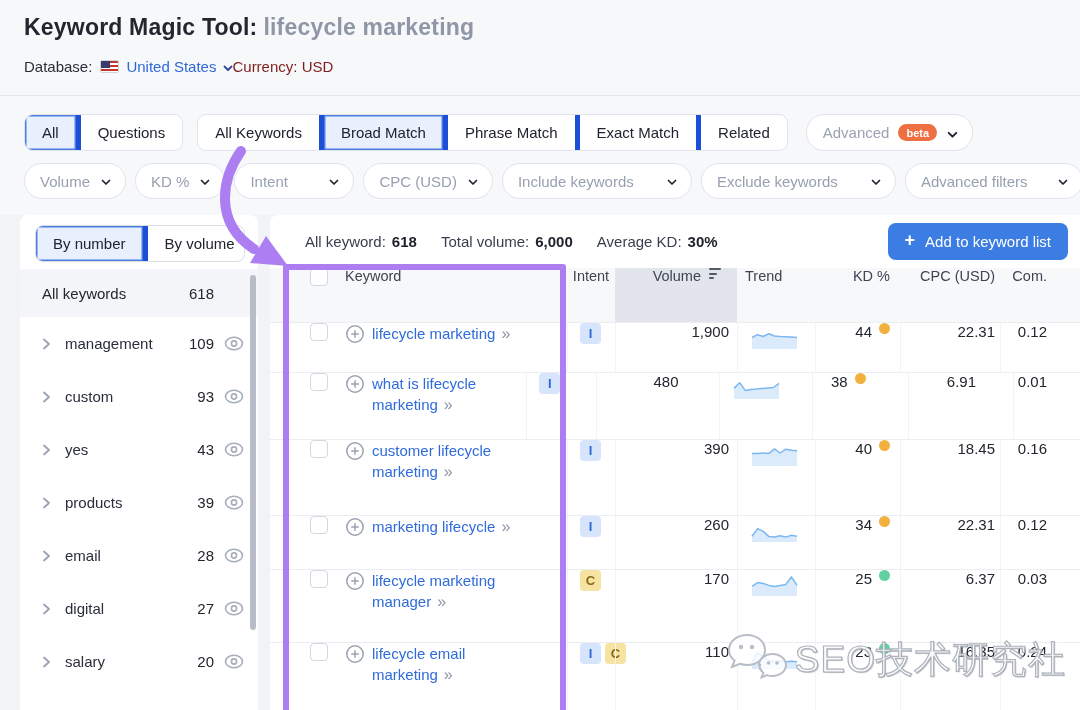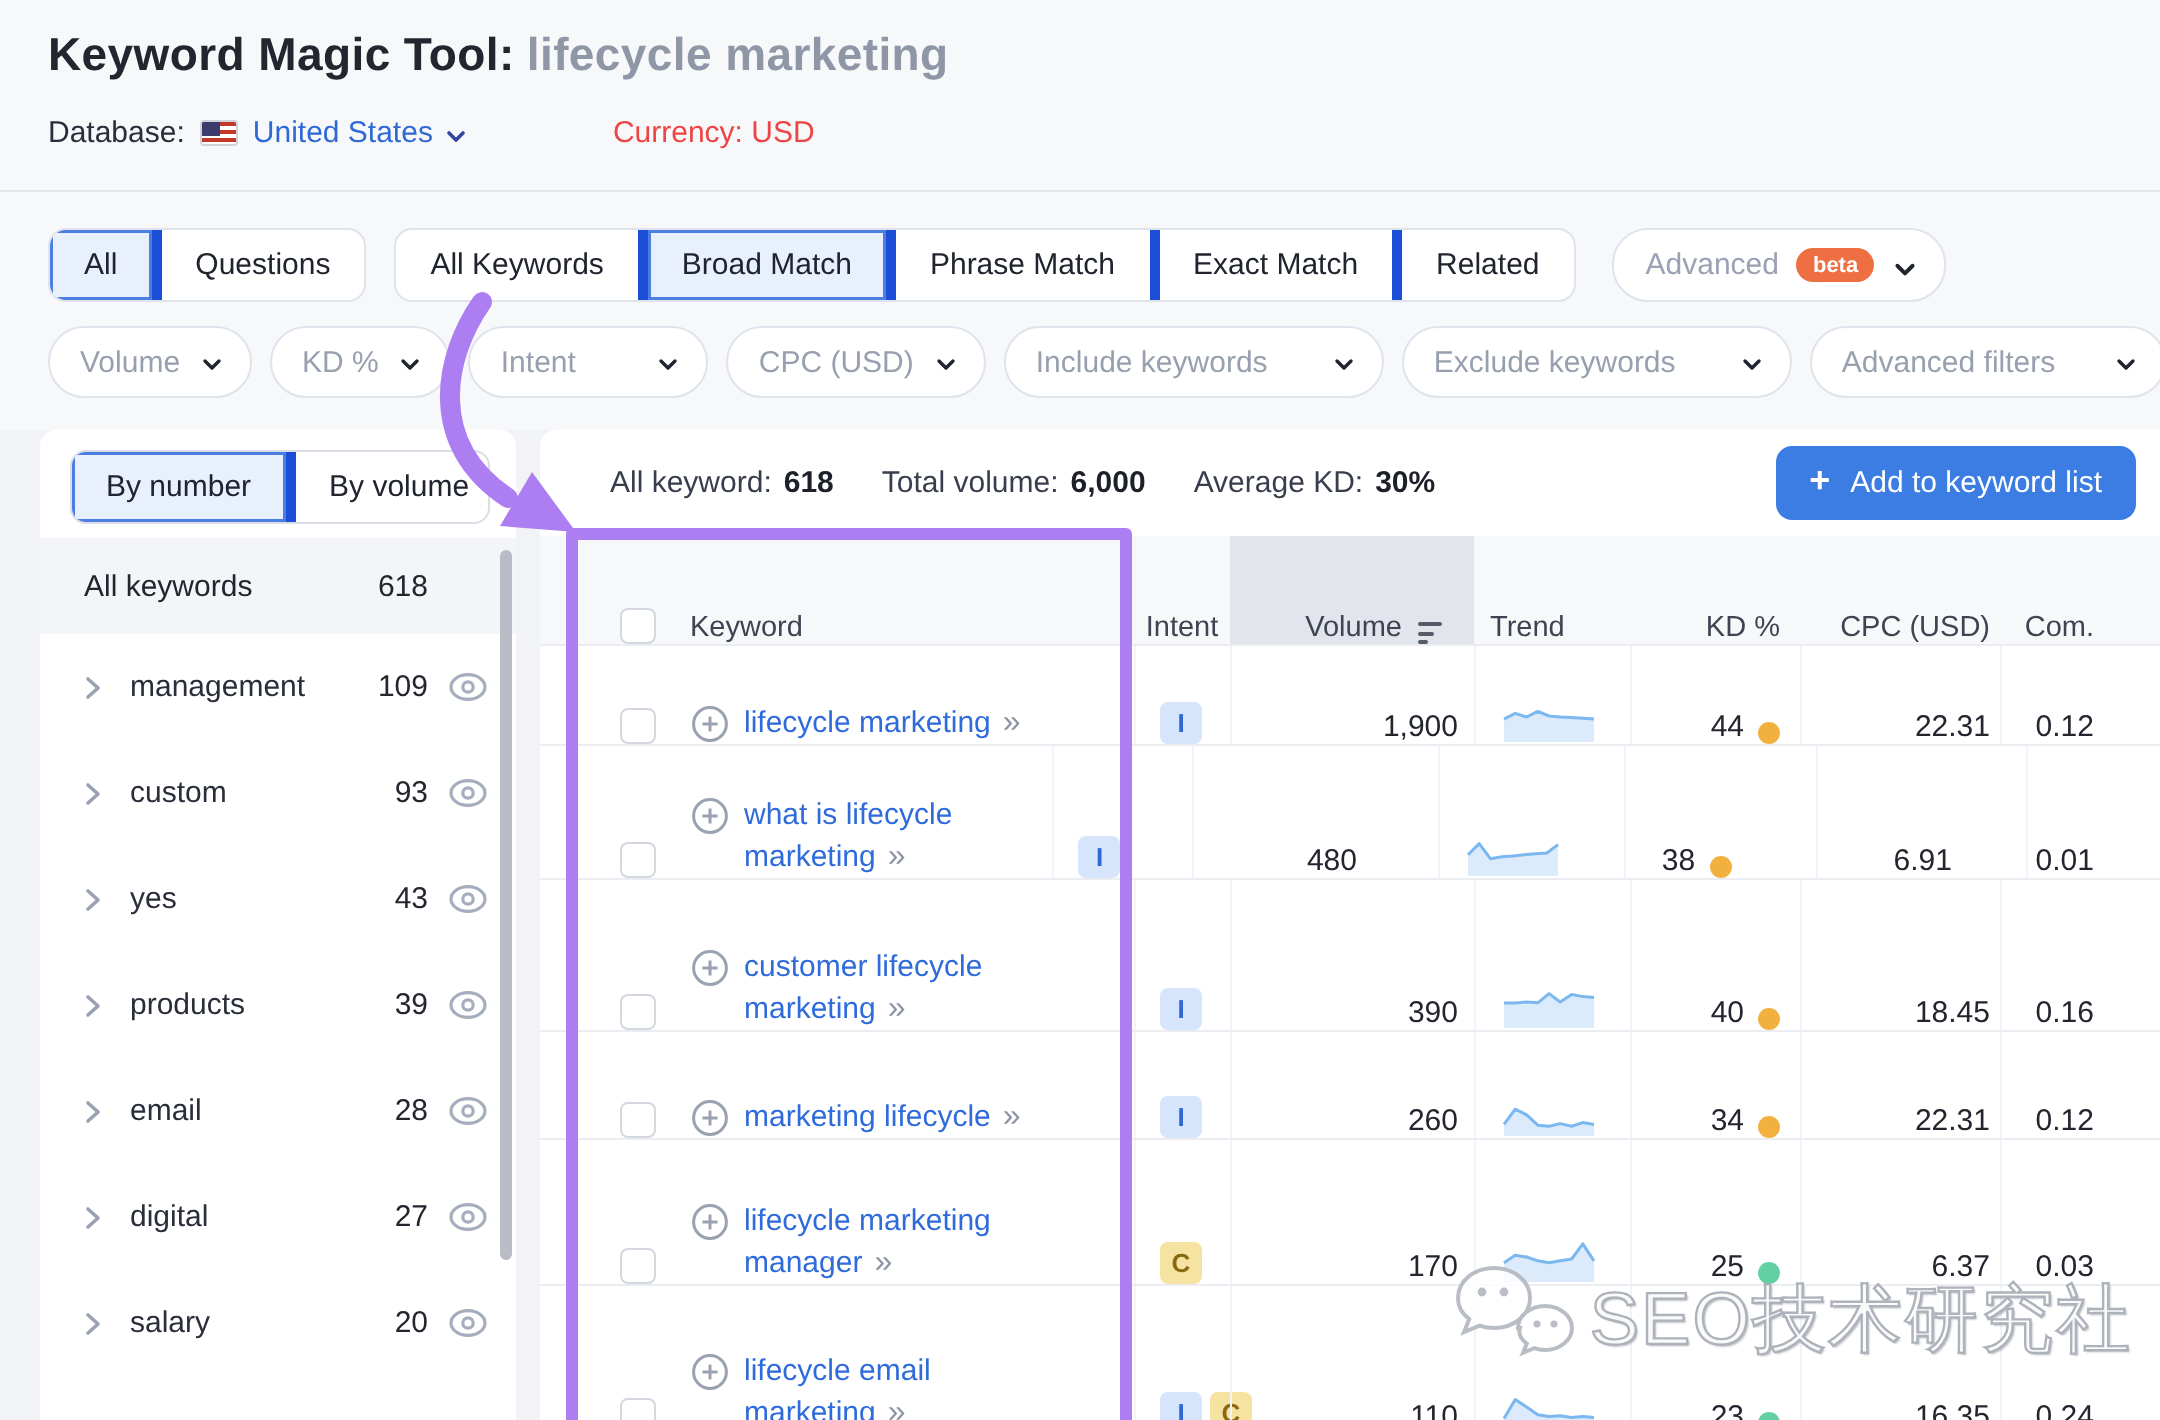--- a/index.html
+++ b/index.html
@@ -10,21 +10,21 @@
   .top { position:absolute; left:0; top:0; width:1080px; height:215px; background:#f7f8fa; }
   .title-row { padding:14px 0 0 24px; font-size:23px; font-weight:bold; letter-spacing:.2px; }
   .title-row .query { color:#8f96a6; margin-left:6px; }
   .db-row { display:flex; align-items:center; padding:17px 0 0 24px; font-size:15px; color:#2a2e3a; }
   .flag { width:19px; height:13px; margin:0 7px 0 8px; border-radius:2px; position:relative; overflow:hidden;
           background:repeating-linear-gradient(#c0392b 0 2px,#fff 2px 4px); border:0.5px solid #d0d3da; }
   .flag::after { content:""; position:absolute; left:0; top:0; width:9px; height:7px; background:#3c3b6e; }
   .db-link { color:#3069d6; margin-right:6px; }
   .chev { display:inline-block; width:10px; height:10px; }
   .chev svg { display:block; }
-  .currency { margin-left:74px; color:#ef4444; }
+  .currency { color:#7f1d1d; }
   .top-divider { position:absolute; left:0; top:95px; width:1080px; height:1px; background:#e2e5eb; }
 
   
   .tabs-row { position:absolute; left:24px; top:114px; display:flex; gap:14px; }
   .seg-group { display:flex; background:#fff; border:1px solid #dfe3ec; border-radius:9px; overflow:hidden; height:37px; }
   .seg { padding:0 17px; display:flex; align-items:center; font-size:15px; color:#20242e; border-right:5px solid #1d4ed8; cursor:pointer; white-space:nowrap; }
   .seg:last-child { border-right:none; }
   .seg.sel { background:#e8f0fd; box-shadow:inset 0 0 0 1.5px #4c7de0; }
   .lang-pill { display:flex; align-items:center; gap:9px; background:#fff; border:1px solid #dfe3ec; border-radius:18px; height:37px; padding:0 16px; margin-left:4px; }
   .lang-pill .lbl { color:#9aa1b2; font-size:15px; }
@@ -49,21 +49,21 @@
   
   .main { position:absolute; left:270px; top:215px; width:810px; height:495px; background:#fff; border-radius:8px 0 0 0; }
   .summary { display:flex; align-items:center; height:53px; padding-left:35px; font-size:15px; color:#383e4d; }
   .summary b { color:#1d2029; margin-left:6px; }
   .summary .grp { margin-right:24px; }
   .add-btn { margin-left:auto; margin-right:12px; background:#3b7de2; color:#fff; border:none; border-radius:8px; height:37px; padding:0 17px; font-size:15px; font-family:inherit; display:flex; align-items:center; gap:10px; cursor:pointer; }
   .add-btn .plus { font-size:18px; font-weight:bold; margin-top:-2px; }
 
   .thead { display:flex; height:54px; background:#f7f8fa; font-size:14.5px; color:#3e4452; }
   .trow { display:flex; border-top:1px solid #ebedf2; font-size:15px; }
-  .cell { display:flex; align-items:flex-end; }
+  .cell { display:flex; align-items:flex-start; }
   .c-kw   { width:297px; padding-left:40px; }
   .c-int  { width:48px;  padding-left:12px; }
   .c-vol  { width:122px; justify-content:flex-end; padding-right:8px; }
   .c-tr   { width:78px;  padding-left:13px; }
   .c-kd   { width:85px;  justify-content:flex-end; padding-right:10px; gap:7px; }
   .c-cpc  { width:100px; justify-content:flex-end; padding-right:5px; }
   .c-com  { width:80px;  justify-content:flex-end; padding-right:33px; }
   .thead .c-int { justify-content:center; padding-left:0; }
   .thead .c-vol { background:#e3e5ec; gap:8px; padding-right:16px; }
   .thead .c-tr  { padding-left:8px; }

